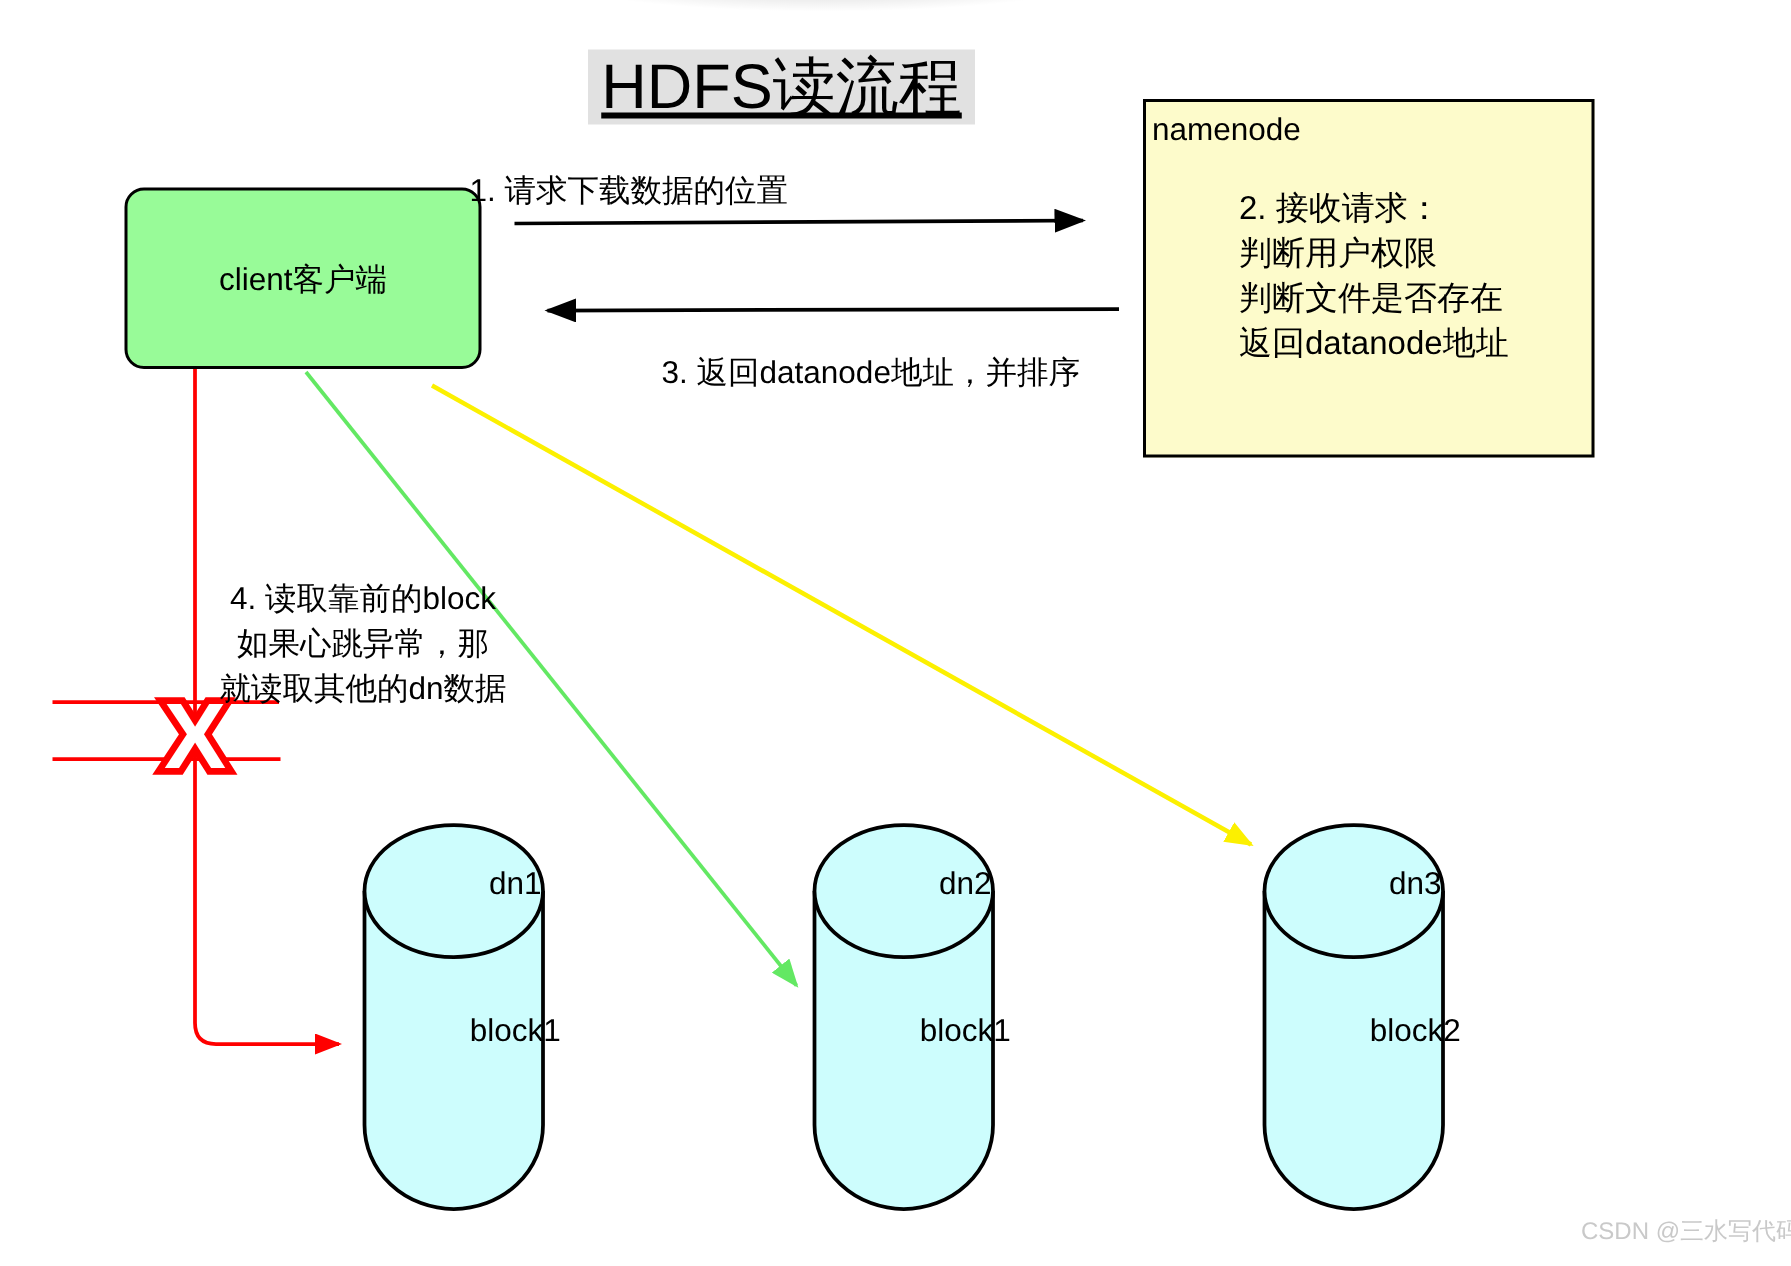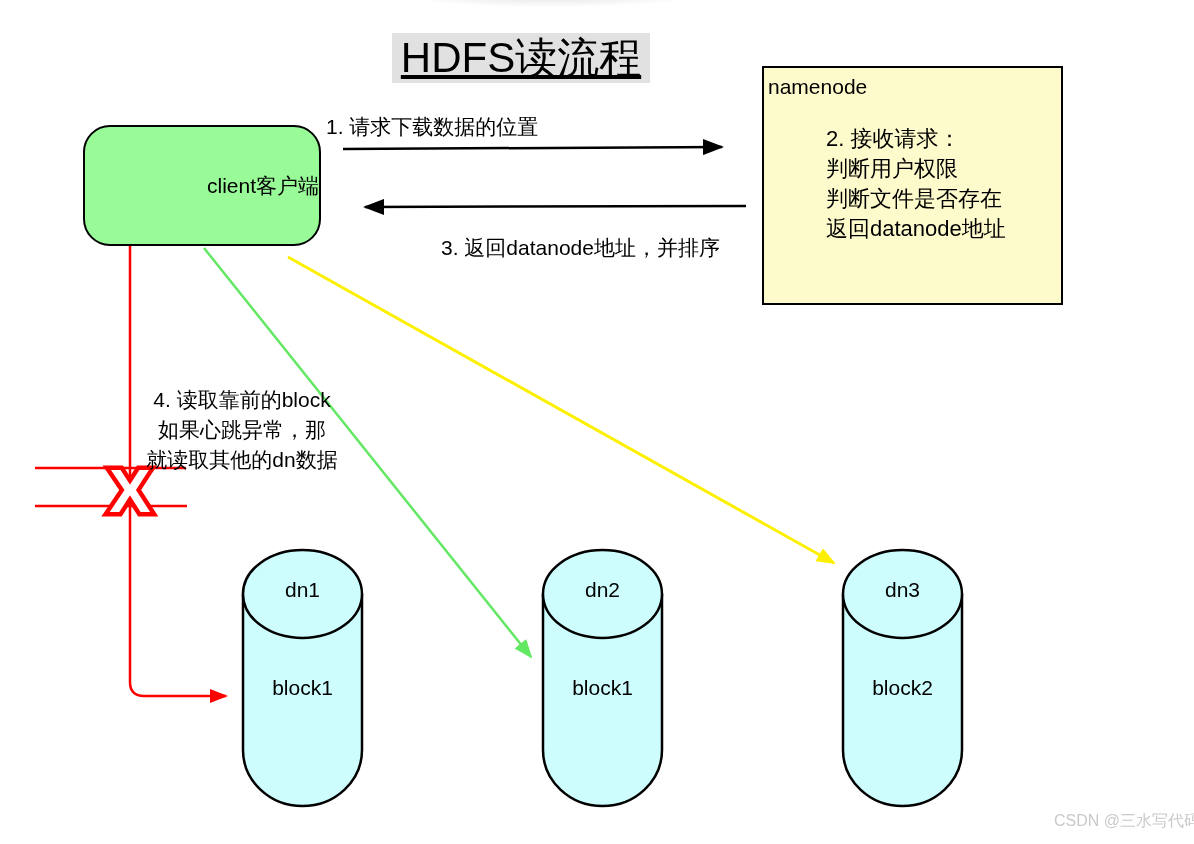--- a/index.html
+++ b/index.html
@@ -25,22 +25,22 @@
     pointer-events:none;z-index:0;
   }
   .diagram-title{
     position:absolute;left:392px;top:33px;width:258px;height:50px;
     background:var(--title-highlight);
     font-size:42px;line-height:50px;text-align:center;font-weight:400;
     z-index:2;white-space:nowrap;text-decoration:underline;
   }
   .client-box{
     position:absolute;left:83px;top:125px;width:238px;height:121px;
-    background:var(--client-fill);border:2.5px solid #000;border-radius:27px;
-    display:flex;align-items:center;justify-content:flex-end;
+    background:var(--client-fill);border:2.5px solid #000;border-radius:13px;
+    display:flex;align-items:center;justify-content:center;
     font-size:21px;z-index:1;
   }
   .namenode-box{
     position:absolute;left:762px;top:66px;width:301px;height:239px;
     background:var(--namenode-fill);border:2.5px solid #000;z-index:1;
   }
   .nn-title{position:absolute;left:4px;top:7px;font-size:21px;}
   .nn-lines{position:absolute;left:62px;top:56px;font-size:22px;line-height:30px;white-space:nowrap;}
   svg.overlay{position:absolute;left:0;top:0;z-index:3;pointer-events:none;}
   .cyl-shape{fill:var(--datanode-fill);stroke:#000;stroke-width:2.5px;}
@@ -55,21 +55,21 @@
   .x-mark{
     font-family:"Liberation Sans","DejaVu Sans",sans-serif;
     font-size:62px;font-weight:bold;fill:#ffffff;
     stroke:var(--arrow-red);stroke-width:9px;paint-order:stroke;stroke-linejoin:miter;
     text-anchor:middle;
   }
   .flow-label{position:absolute;font-size:21px;white-space:nowrap;z-index:4;}
   .flow-label.multiline{text-align:center;}
   .node-label{
     position:absolute;width:119px;text-align:center;font-size:21px;line-height:26px;
-    z-index:4;white-space:nowrap;
+    z-index:4;white-space:nowrap;margin-left:41px;
   }
   .watermark{
     position:absolute;left:1008px;top:811px;width:192px;text-align:right;
     font-size:16px;color:var(--watermark-color);z-index:4;
   }
 </style>
 </head>
 <body>
 
 <div class="canvas">
@@ -130,21 +130,21 @@
     <line class="ln-yellow" x1="288" y1="257" x2="834" y2="563" marker-end="url(#mYellow)"></line>
 
     <path class="ln-red" d="M130,246 L130,682 Q130,696 144,696 L226,696" marker-end="url(#mRed)"></path>
 
     <line class="ln-red" x1="35" y1="468" x2="186" y2="468"></line>
     <line class="ln-red" x1="35" y1="506" x2="187" y2="506"></line>
 
     <text class="x-mark" x="130" y="512">X</text>
   </svg>
 
-  <div class="flow-label" style="left:326px;top:113px;">1. 请求下载数据的位置</div>
+  <div class="flow-label" style="left:313px;top:113px;">1. 请求下载数据的位置</div>
 
   <div class="flow-label" style="left:441px;top:234px;">3. 返回datanode地址，并排序</div>
 
   <div class="flow-label multiline" style="left:110px;top:385px;width:264px;line-height:30px;">
     <div>4. 读取靠前的block</div>
     <div>如果心跳异常，那</div>
     <div>就读取其他的dn数据</div>
   </div>
 
 

